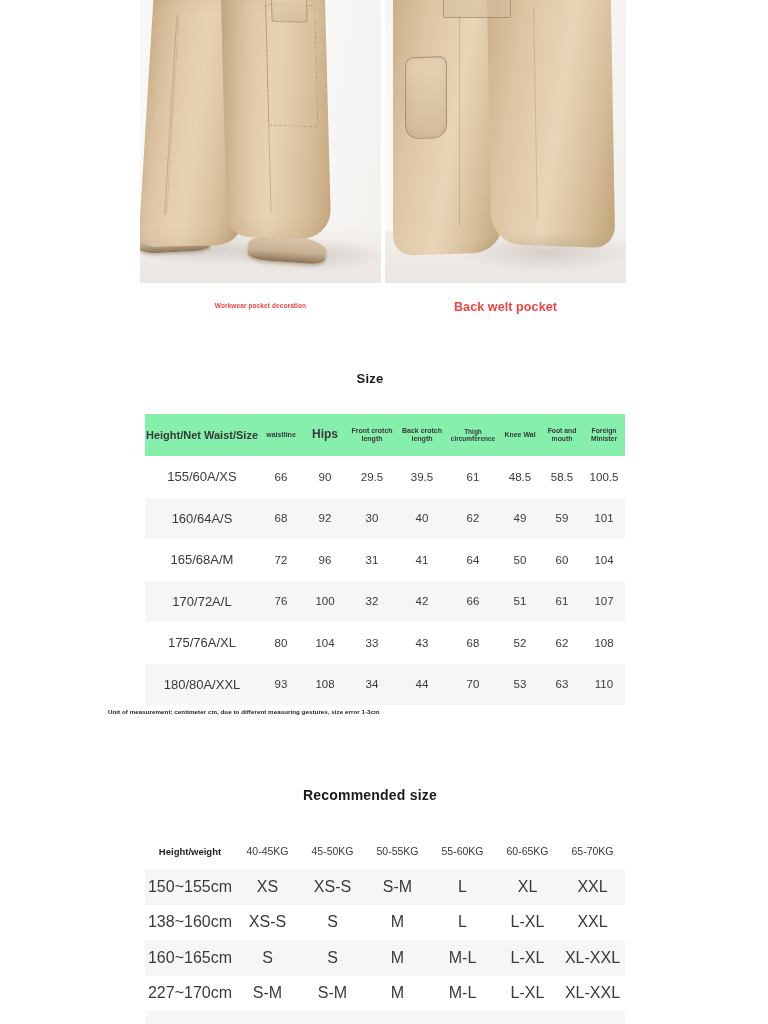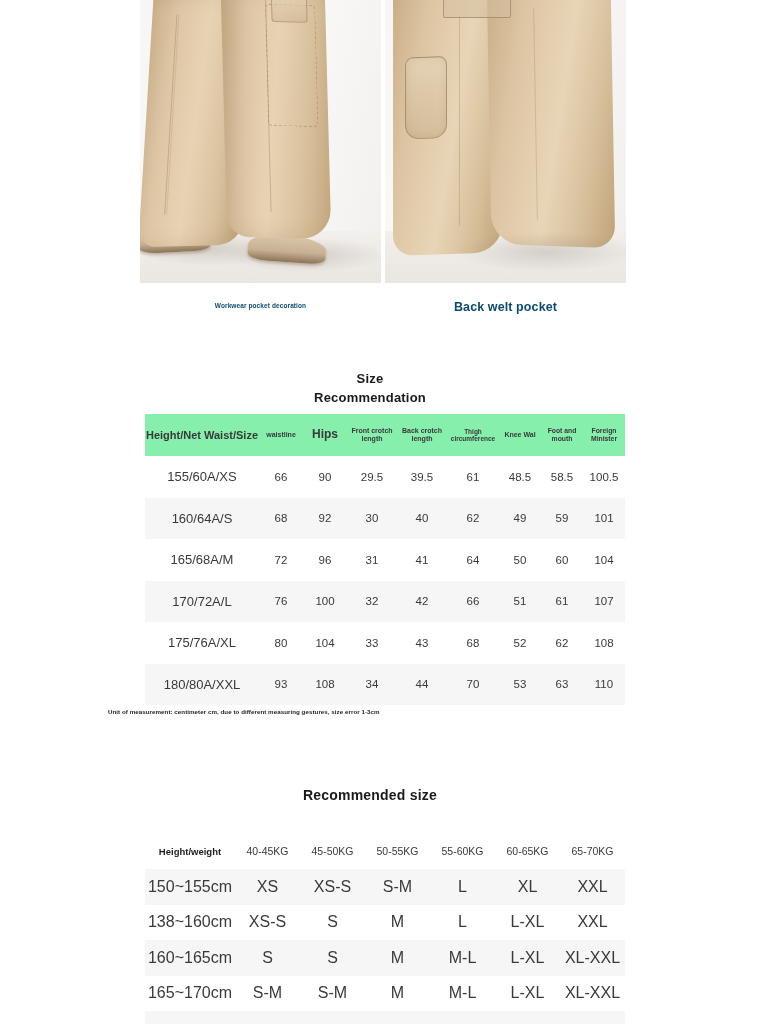--- a/index.html
+++ b/index.html
@@ -130,21 +130,21 @@
     border: 1px solid rgba(152,122,88,0.7);
     border-radius: 8px 8px 14px 14px;
     background: linear-gradient(180deg, rgba(230,214,186,0.75), rgba(200,176,139,0.55));
     box-shadow: inset 0 0 8px rgba(150,120,86,0.2);
   }
 
   
   .cap-left, .cap-right {
     position: absolute;
     text-align: center;
-    color: #0c4a6e;
+    color: #ef4444;
     font-weight: 700;
   }
   .cap-left {
     left: 140px; top: 302px; width: 241px;
     font-size: 6.5px;
     letter-spacing: 0.1px;
   }
   .cap-right {
     left: 385px; top: 300px; width: 241px;
     font-size: 12.5px;
@@ -287,21 +287,20 @@
       <div class="welt-pocket" style="left:58px; top:-4px; width:66px; height:20px;"></div>
       <div class="shadow-pool" style="left:72px; top:232px; width:180px; height:40px;"></div>
     </div>
   </div>
 
   <div class="cap-left">Workwear pocket decoration</div>
   <div class="cap-right">Back welt pocket</div>
 
   <div class="sec-title" id="size-rec-title">
     <div>Size</div>
-    <div>Recommendation</div>
   </div>
 
   <table id="size-table">
     <colgroup>
       <col style="width:114px">
         <col style="width:44px">
         <col style="width:44px">
       <col style="width:50px">
         <col style="width:50px">
         <col style="width:52px">
@@ -439,21 +438,21 @@
       <tr>
         <td>160~165cm</td>
         <td>S</td>
         <td>S</td>
         <td>M</td>
         <td>M-L</td>
         <td>L-XL</td>
         <td>XL-XXL</td>
       </tr>
       <tr>
-        <td>165~170cm</td>
+        <td>227~170cm</td>
         <td>S-M</td>
         <td>S-M</td>
         <td>M</td>
         <td>M-L</td>
         <td>L-XL</td>
         <td>XL-XXL</td>
       </tr>
       <tr>
         <td></td>
         <td></td>

